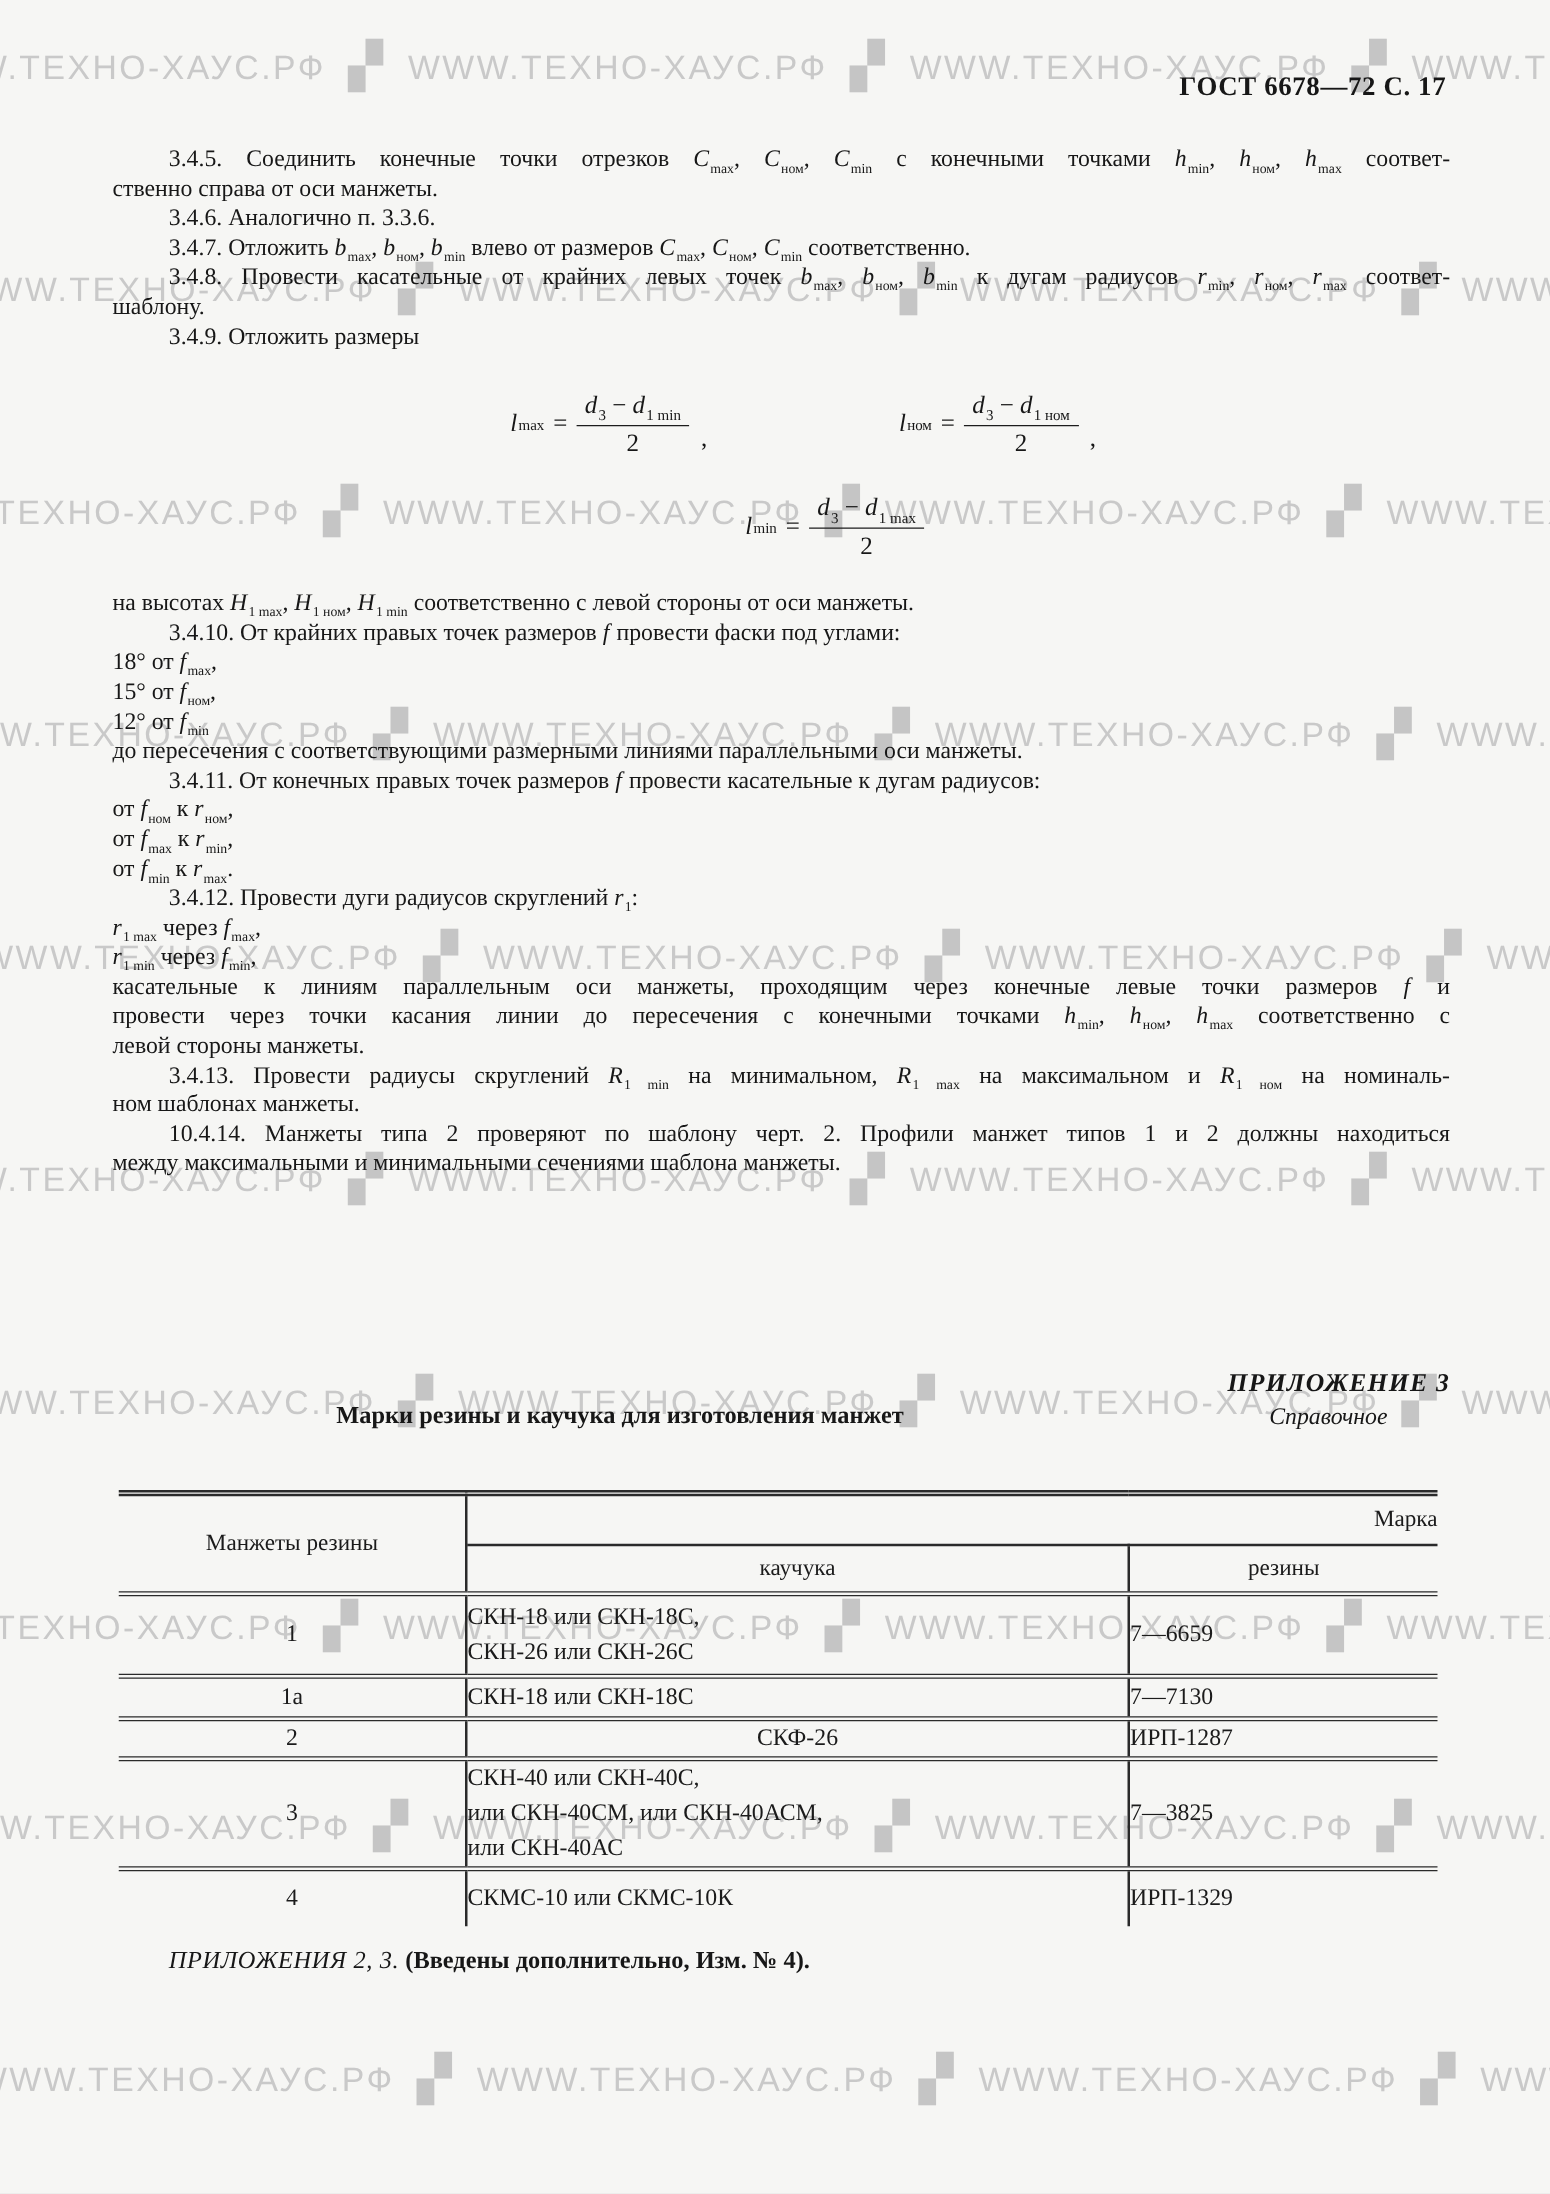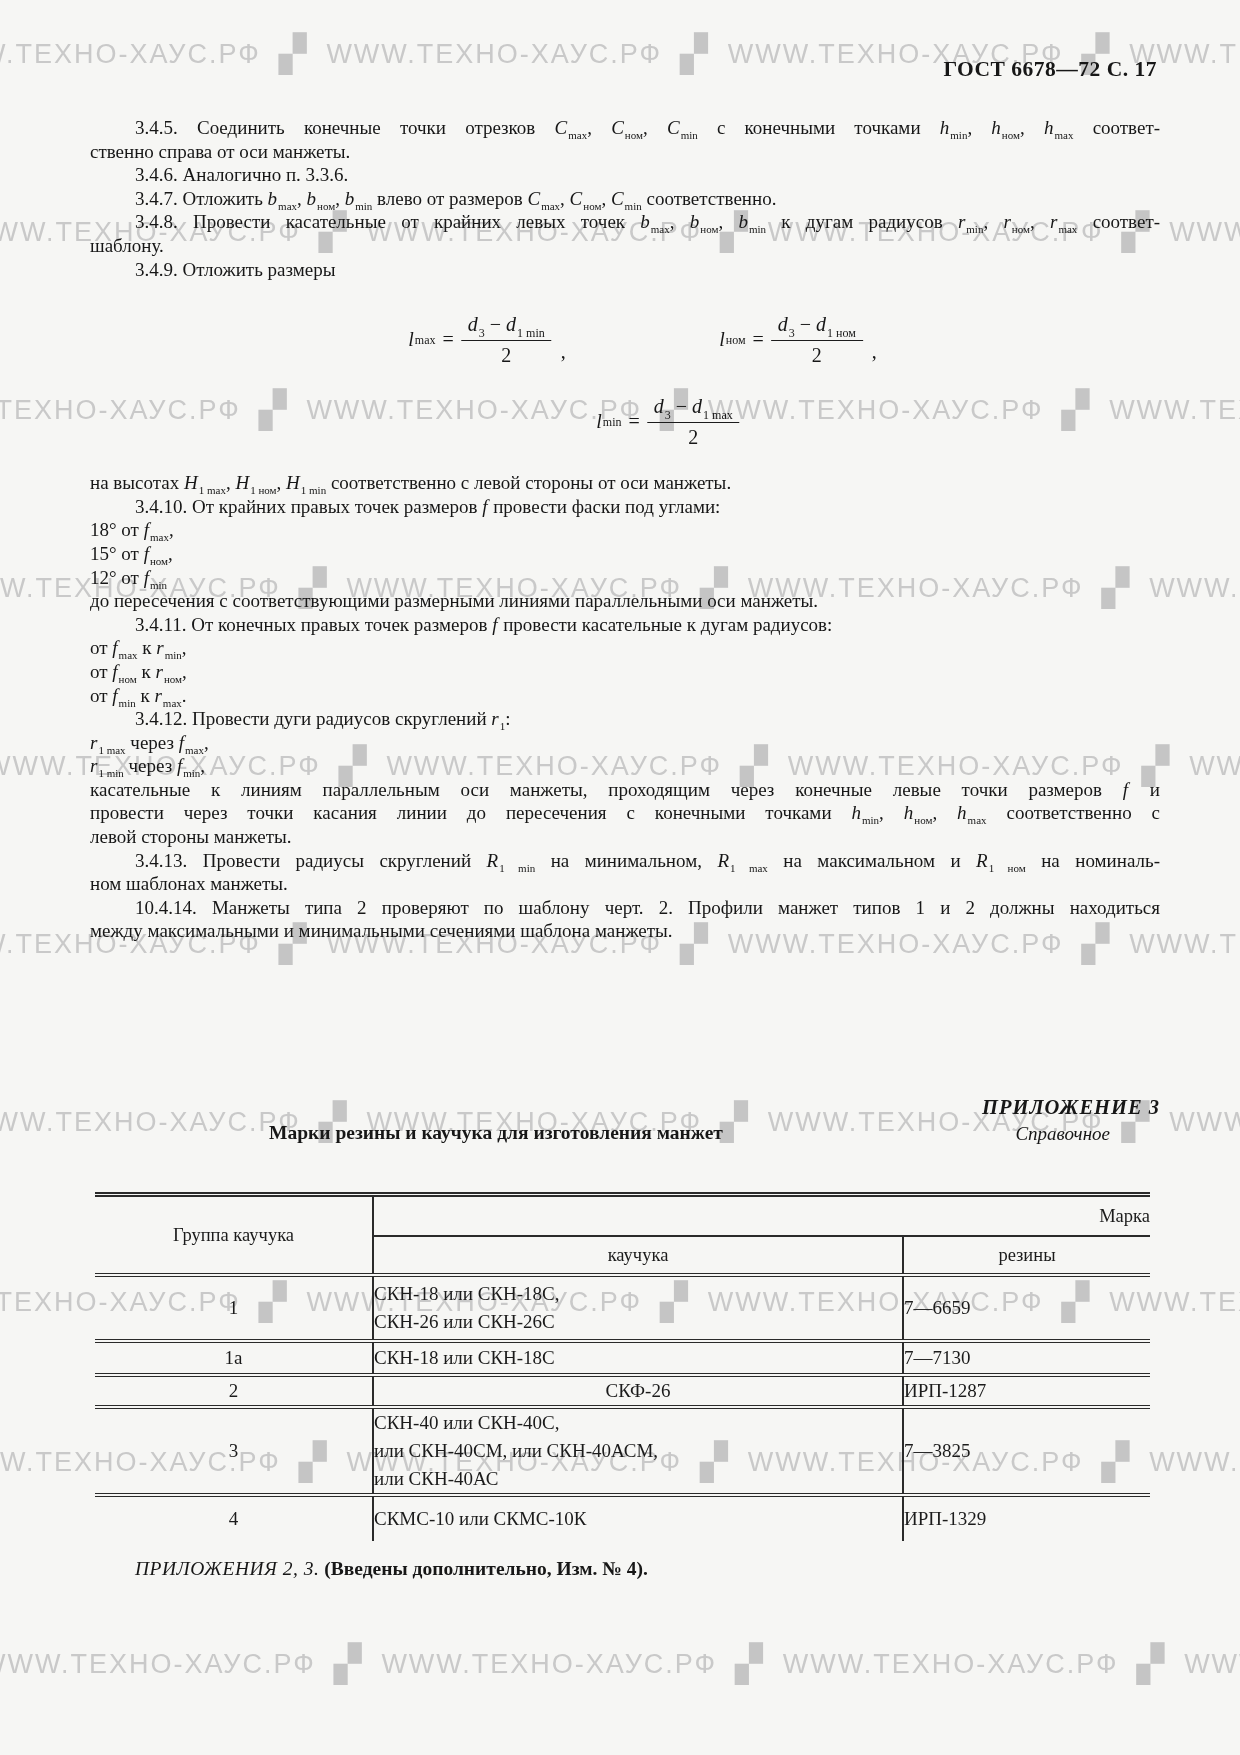--- a/index.html
+++ b/index.html
@@ -297,22 +297,22 @@
           </span>
         </div>
       <div>
           <div class="line">на высотах <i>H</i><sub>1 max</sub>, <i>H</i><sub>1 ном</sub>, <i>H</i><sub>1 min</sub> соответственно с левой стороны от оси манжеты.</div>
           <div class="line ind">3.4.10. От крайних правых точек размеров <i>f</i> провести фаски под углами:</div>
           <div class="line">18° от <i>f</i><sub>max</sub>,</div>
           <div class="line">15° от <i>f</i><sub>ном</sub>,</div>
           <div class="line">12° от <i>f</i><sub>min</sub></div>
           <div class="line">до пересечения с соответствующими размерными линиями параллельными оси манжеты.</div>
           <div class="line ind">3.4.11. От конечных правых точек размеров <i>f</i> провести касательные к дугам радиусов:</div>
+          <div class="line">от <i>f</i><sub>ном</sub> к <i>r</i><sub>ном</sub>,</div>
           <div class="line">от <i>f</i><sub>max</sub> к <i>r</i><sub>min</sub>,</div>
-          <div class="line">от <i>f</i><sub>ном</sub> к <i>r</i><sub>ном</sub>,</div>
           <div class="line">от <i>f</i><sub>min</sub> к <i>r</i><sub>max</sub>.</div>
           <div class="line ind">3.4.12. Провести дуги радиусов скруглений <i>r</i><sub>1</sub>:</div>
           <div class="line"><i>r</i><sub>1 max</sub> через <i>f</i><sub>max</sub>,</div>
           <div class="line"><i>r</i><sub>1 min</sub> через <i>f</i><sub>min</sub>,</div>
           <div class="line j">касательные к линиям параллельным оси манжеты, проходящим через конечные левые точки размеров <i>f</i> и</div>
           <div class="line j">провести через точки касания линии до пересечения с конечными точками <i>h</i><sub>min</sub>, <i>h</i><sub>ном</sub>, <i>h</i><sub>max</sub> соответственно с</div>
           <div class="line">левой стороны манжеты.</div>
           <div class="line j ind">3.4.13. Провести радиусы скруглений <i>R</i><sub>1 min</sub> на минимальном, <i>R</i><sub>1 max</sub> на максимальном и <i>R</i><sub>1 ном</sub> на номиналь-</div>
           <div class="line">ном шаблонах манжеты.</div>
           <div class="line j ind">10.4.14. Манжеты типа 2 проверяют по шаблону черт. 2. Профили манжет типов 1 и 2 должны находиться</div>
@@ -328,21 +328,21 @@
     <div class="table-title">Марки резины и каучука для изготовления манжет</div>
 
     <table class="gost">
       <colgroup>
         <col style="width:278px">
           <col style="width:530px">
           <col style="width:247px">
       </colgroup>
       <tbody>
         <tr>
-          <td class="c1h" rowspan="2">Группа каучука</td>
+          <td class="c1h" rowspan="2">Манжеты резины</td>
           <td class="marka" colspan="2">Марка</td>
         </tr>
         <tr>
           <td class="c2h">каучука</td>
           <td class="c3h">резины</td>
         </tr>
       <tr>
             <td class="g" style="height: 62px;">1</td>
             <td class="r">
               <div class="cell-line">СКН-18 или СКН-18С,</div>

